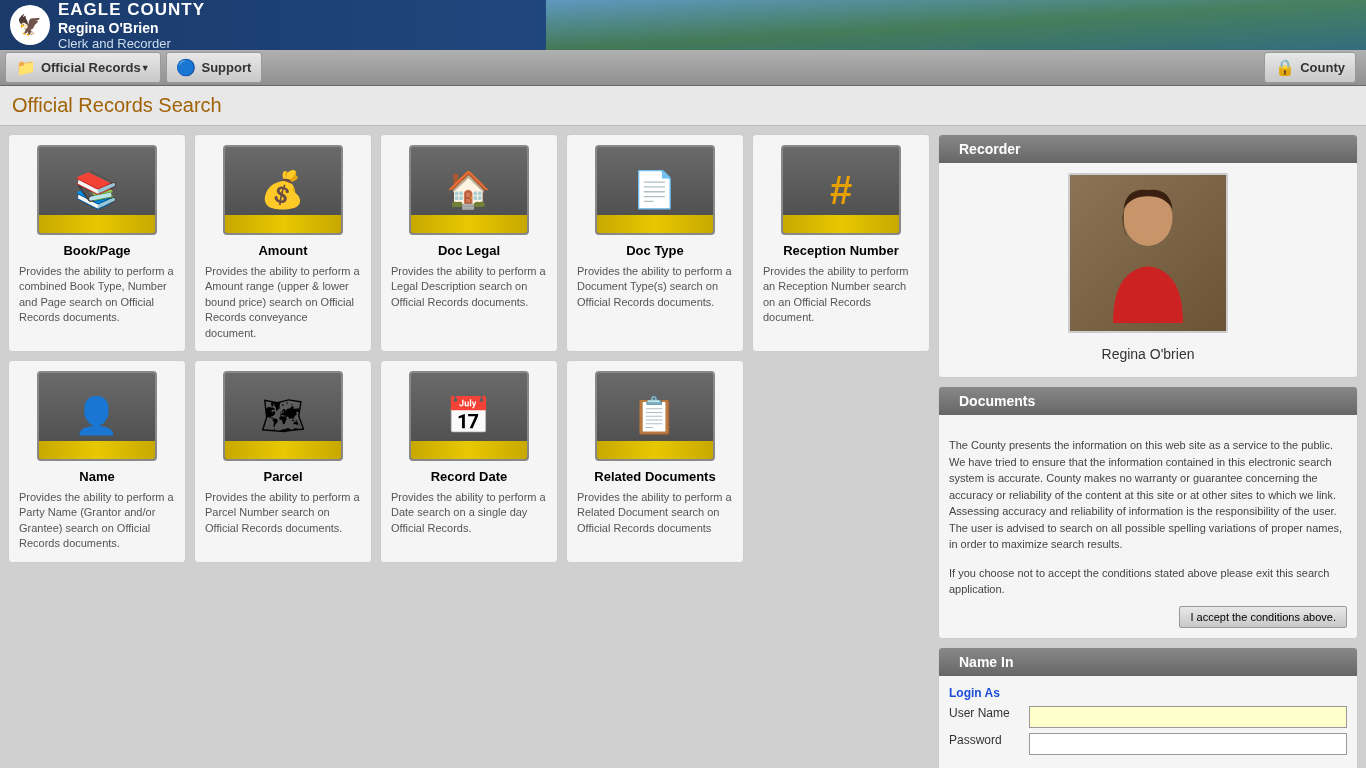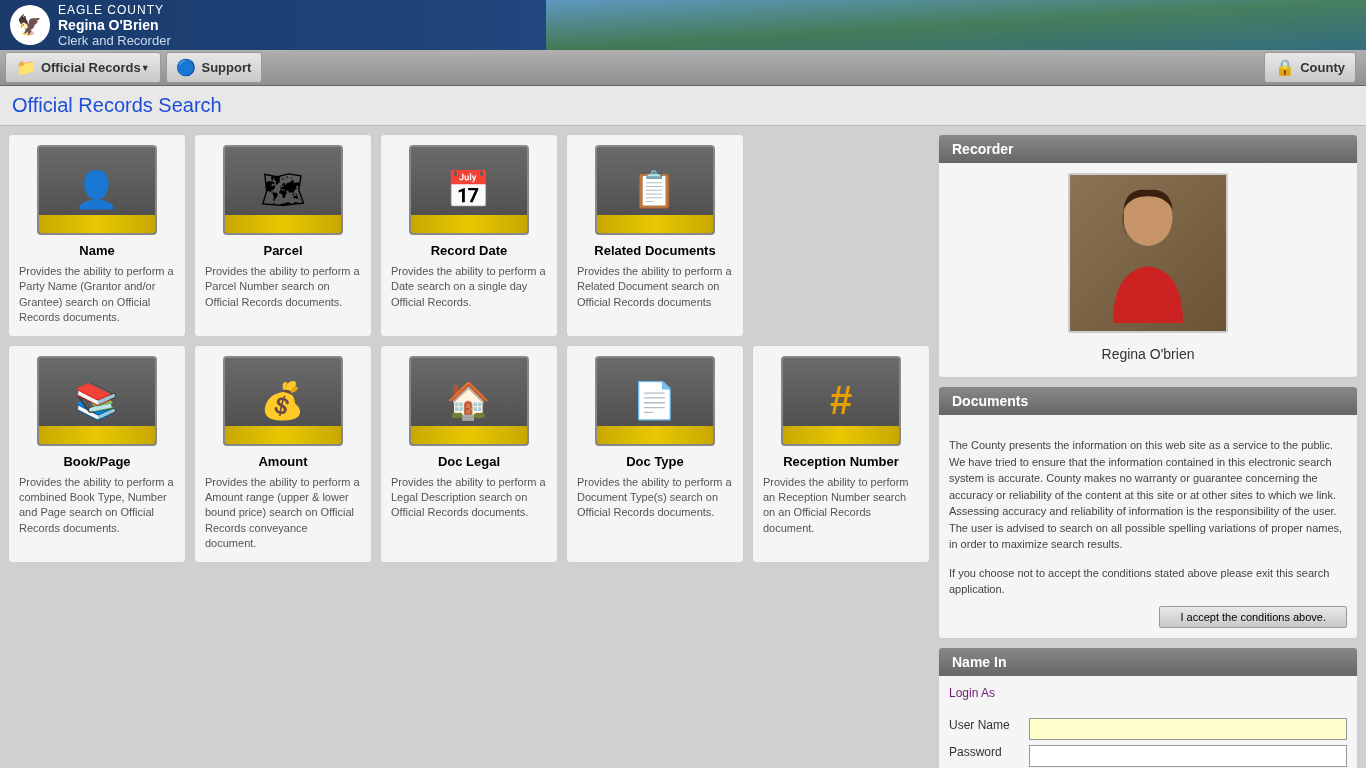--- a/index.html
+++ b/index.html
@@ -23,22 +23,22 @@
     .eagle-logo {
       width: 40px; height: 40px;
       background: #fff;
       border-radius: 50%;
       display: flex; align-items: center; justify-content: center;
       margin-right: 8px;
       font-size: 20px;
     }
     .county-name {
       color: #fff;
-      font-size: 12px;
-      font-weight: normal;
+      font-size: 17px;
+      font-weight: bold;
       letter-spacing: 1px;
     }
     .clerk-name {
       color: #fff;
       font-size: 14px;
       font-weight: bold;
     }
     .clerk-title {
       color: #cde;
       font-size: 13px;
@@ -74,21 +74,21 @@
 
     
     #page-title-bar {
       background: #e8e8e8;
       padding: 8px 12px;
       border-bottom: 1px solid #bbb;
     }
     #page-title-bar h1 {
       font-size: 20px;
       font-weight: normal;
-      color: #1d4ed8;
+      color: #a16207;
     }
 
     
     #main-layout {
       display: flex;
       padding: 8px;
       gap: 8px;
     }
 
     
@@ -164,21 +164,21 @@
       background: #f5f5f5;
       border: 1px solid #ccc;
       border-radius: 4px;
       overflow: hidden;
     }
     .panel-header {
       background: linear-gradient(to bottom, #888, #666);
       color: #fff;
       font-weight: bold;
       font-size: 14px;
-      padding: 6px 13px;
+      padding: 6px 20px;
     }
     .panel-body {
       padding: 10px;
     }
 
     
     .recorder-photo {
       width: 160px; height: 160px;
       background: linear-gradient(135deg, #8B7355, #6B5335);
       border: 2px solid #ccc;
@@ -201,31 +201,32 @@
       font-size: 11px;
       color: #444;
       line-height: 1.5;
       margin-bottom: 8px;
       margin-top: 12px;
     }
     .accept-btn {
       float: right;
       background: linear-gradient(to bottom, #e8e8e8, #c8c8c8);
       border: 1px solid #999;
-      padding: 4px 20px;
+      padding: 4px 10px;
       font-size: 11px;
       cursor: pointer;
       border-radius: 2px;
     }
 
     
     .sign-in-label {
       font-size: 12px;
-      color: #701a75;
-      margin-bottom: 18px;
+      color: #1d4ed8;
+      margin-bottom: 6px;
+      font-weight: bold;
     }
     .sign-in-row {
       display: flex;
       align-items: flex-start;
       margin-bottom: 5px;
     }
     .sign-in-row label {
       width: 80px;
       font-size: 12px;
       color: #333;
@@ -300,20 +301,64 @@
 </div>
 
 <div id="main-layout">
 
   <div id="search-area">
 
     <div class="card-row">
 
       <div class="search-card">
         <div class="card-icon-wrapper">
+          <span class="card-icon icon-books"></span>
+        </div>
+        <div class="card-title"><em style="font-weight: bold; font-style: normal;">Book/Page</em></div>
+        <div class="card-desc">Provides the ability to perform a combined Book Type, Number and Page search on Official Records documents.</div>
+      </div>
+
+      <div class="search-card">
+        <div class="card-icon-wrapper">
+          <span class="card-icon icon-money"></span>
+        </div>
+        <div class="card-title"><em style="font-weight: bold; font-style: normal;">Amount</em></div>
+        <div class="card-desc">Provides the ability to perform a Amount range (upper &amp; lower bound price) search on Official Records conveyance document.</div>
+      </div>
+
+      <div class="search-card">
+        <div class="card-icon-wrapper">
+          <span class="card-icon icon-house"></span>
+        </div>
+        <div class="card-title"><em style="font-weight: bold; font-style: normal;">Doc Legal</em></div>
+        <div class="card-desc">Provides the ability to perform a Legal Description search on Official Records documents.</div>
+      </div>
+
+      <div class="search-card">
+        <div class="card-icon-wrapper">
+          <span class="card-icon icon-doc"></span>
+        </div>
+        <div class="card-title"><em style="font-weight: bold; font-style: normal;">Doc Type</em></div>
+        <div class="card-desc">Provides the ability to perform a Document Type(s) search on Official Records documents.</div>
+      </div>
+
+      <div class="search-card">
+        <div class="card-icon-wrapper">
+          <span class="card-icon icon-hash"></span>
+        </div>
+        <div class="card-title"><em style="font-weight: bold; font-style: normal;">Reception Number</em></div>
+        <div class="card-desc">Provides the ability to perform an Reception Number search on an Official Records document.</div>
+      </div>
+
+    </div>
+
+    <div class="card-row">
+
+      <div class="search-card">
+        <div class="card-icon-wrapper">
           <span class="card-icon icon-person"></span>
         </div>
         <div class="card-title"><em style="font-weight: bold; font-style: normal;">Name</em></div>
         <div class="card-desc">Provides the ability to perform a Party Name (Grantor and/or Grantee) search on Official Records documents.</div>
       </div>
 
       <div class="search-card">
         <div class="card-icon-wrapper">
           <span class="card-icon icon-land"></span>
         </div>
@@ -331,64 +376,20 @@
 
       <div class="search-card">
         <div class="card-icon-wrapper">
           <span class="card-icon icon-reldoc"></span>
         </div>
         <div class="card-title"><em style="font-weight: bold; font-style: normal;">Related Documents</em></div>
         <div class="card-desc">Provides the ability to perform a Related Document search on Official Records documents</div>
       </div>
 
       <div class="search-card" style="visibility:hidden;"></div>
-
-    </div>
-
-    <div class="card-row">
-
-      <div class="search-card">
-        <div class="card-icon-wrapper">
-          <span class="card-icon icon-books"></span>
-        </div>
-        <div class="card-title"><em style="font-weight: bold; font-style: normal;">Book/Page</em></div>
-        <div class="card-desc">Provides the ability to perform a combined Book Type, Number and Page search on Official Records documents.</div>
-      </div>
-
-      <div class="search-card">
-        <div class="card-icon-wrapper">
-          <span class="card-icon icon-money"></span>
-        </div>
-        <div class="card-title"><em style="font-weight: bold; font-style: normal;">Amount</em></div>
-        <div class="card-desc">Provides the ability to perform a Amount range (upper &amp; lower bound price) search on Official Records conveyance document.</div>
-      </div>
-
-      <div class="search-card">
-        <div class="card-icon-wrapper">
-          <span class="card-icon icon-house"></span>
-        </div>
-        <div class="card-title"><em style="font-weight: bold; font-style: normal;">Doc Legal</em></div>
-        <div class="card-desc">Provides the ability to perform a Legal Description search on Official Records documents.</div>
-      </div>
-
-      <div class="search-card">
-        <div class="card-icon-wrapper">
-          <span class="card-icon icon-doc"></span>
-        </div>
-        <div class="card-title"><em style="font-weight: bold; font-style: normal;">Doc Type</em></div>
-        <div class="card-desc">Provides the ability to perform a Document Type(s) search on Official Records documents.</div>
-      </div>
-
-      <div class="search-card">
-        <div class="card-icon-wrapper">
-          <span class="card-icon icon-hash"></span>
-        </div>
-        <div class="card-title"><em style="font-weight: bold; font-style: normal;">Reception Number</em></div>
-        <div class="card-desc">Provides the ability to perform an Reception Number search on an Official Records document.</div>
-      </div>
 
     </div>
 
   </div>
 
   <div id="right-panel">
 
     <div class="panel-section">
       <div class="panel-header">Recorder</div>
       <div class="panel-body">

